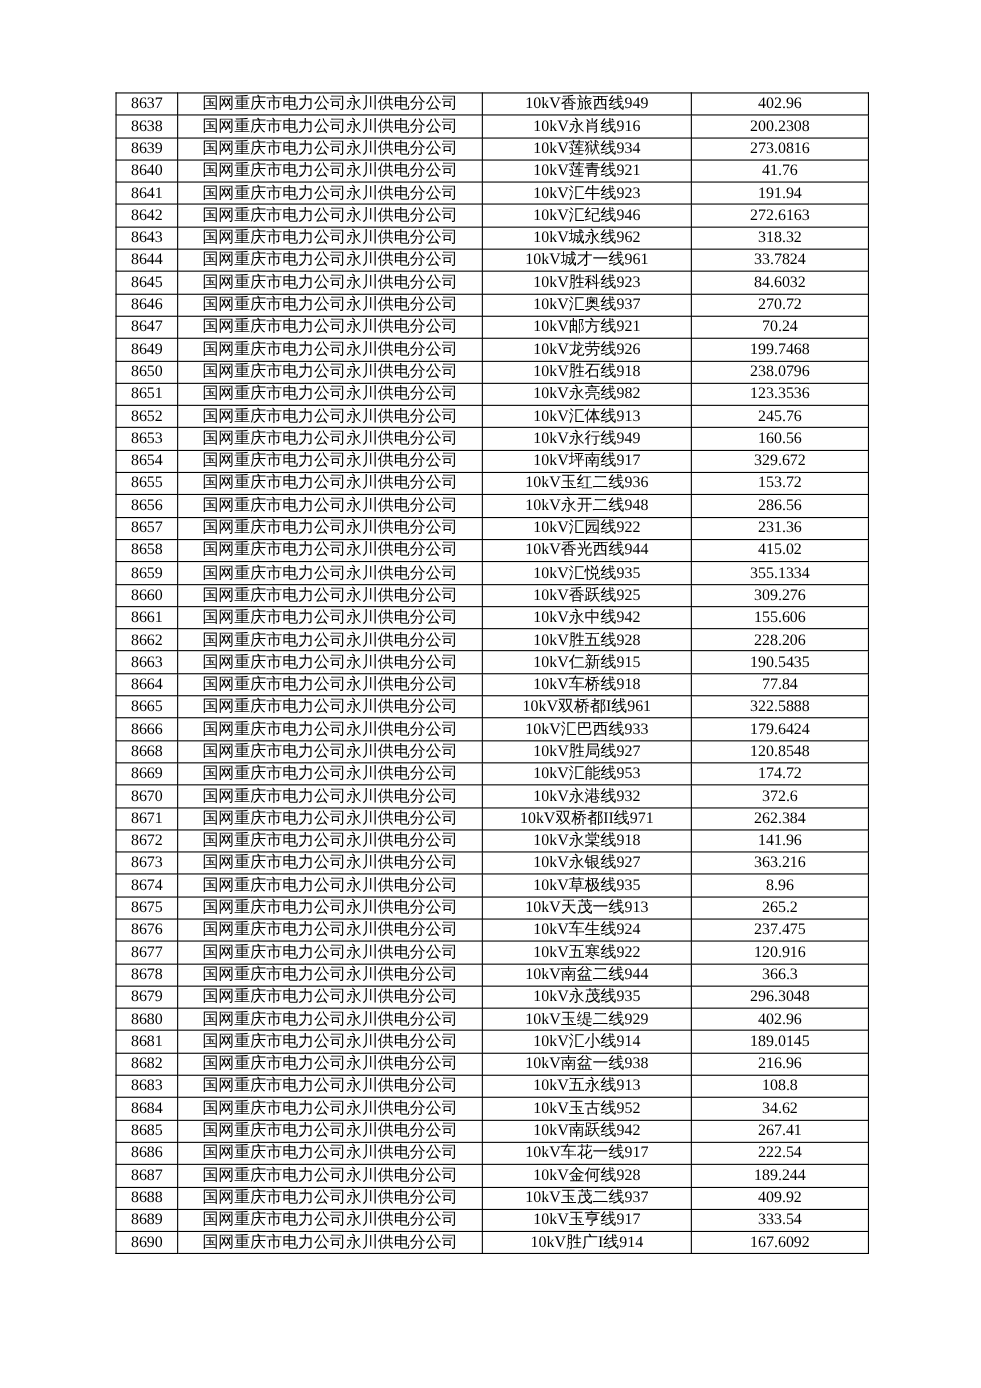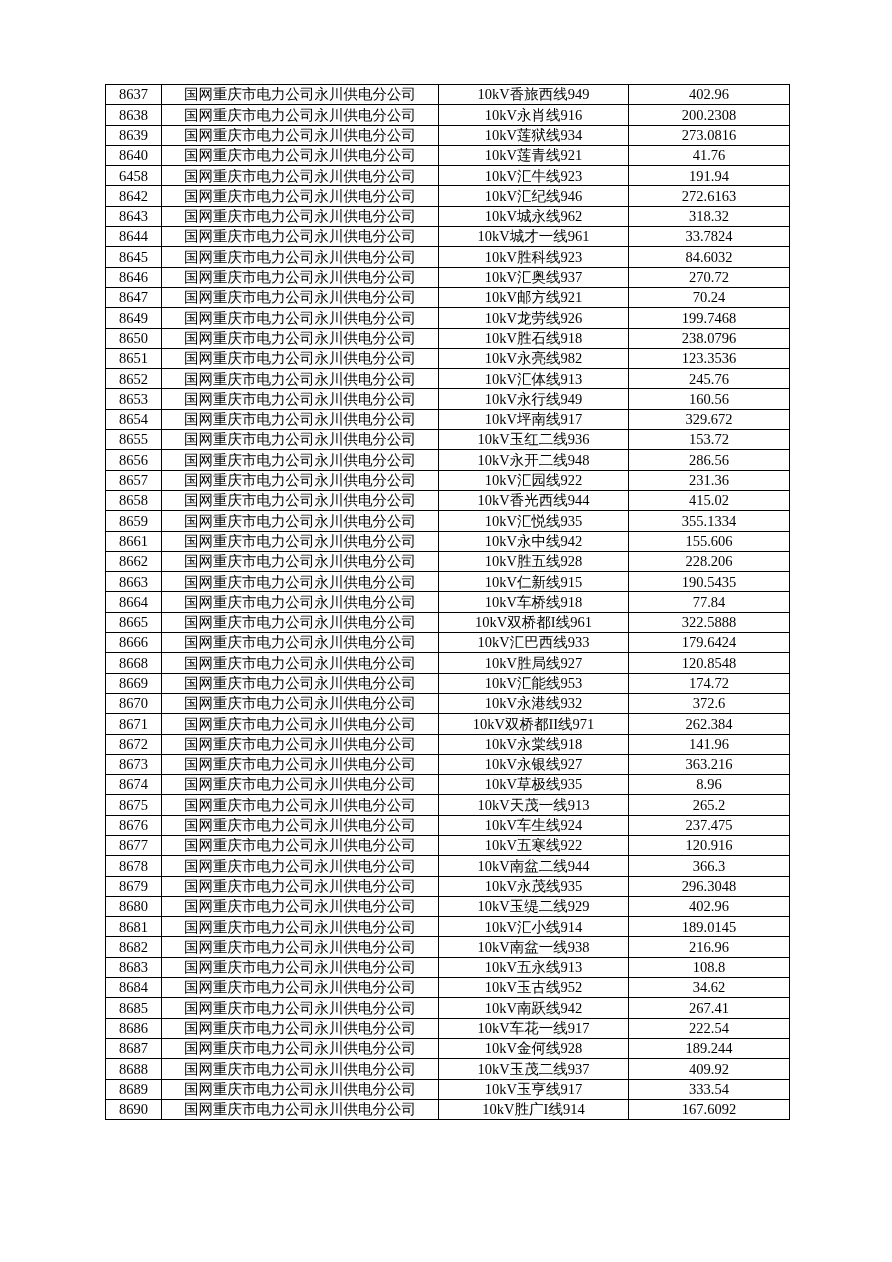--- a/index.html
+++ b/index.html
@@ -73,21 +73,21 @@
           <td>10kV莲狱线934</td>
           <td>273.0816</td>
         </tr>
         <tr>
           <td>8640</td>
           <td>国网重庆市电力公司永川供电分公司</td>
           <td>10kV莲青线921</td>
           <td>41.76</td>
         </tr>
         <tr>
-          <td>6458</td>
+          <td>8641</td>
           <td>国网重庆市电力公司永川供电分公司</td>
           <td>10kV汇牛线923</td>
           <td>191.94</td>
         </tr>
         <tr>
           <td>8642</td>
           <td>国网重庆市电力公司永川供电分公司</td>
           <td>10kV汇纪线946</td>
           <td>272.6163</td>
         </tr>
@@ -179,20 +179,26 @@
           <td>8658</td>
           <td>国网重庆市电力公司永川供电分公司</td>
           <td>10kV香光西线944</td>
           <td>415.02</td>
         </tr>
         <tr>
           <td>8659</td>
           <td>国网重庆市电力公司永川供电分公司</td>
           <td>10kV汇悦线935</td>
           <td>355.1334</td>
+        </tr>
+        <tr>
+          <td>8660</td>
+          <td>国网重庆市电力公司永川供电分公司</td>
+          <td>10kV香跃线925</td>
+          <td>309.276</td>
         </tr>
         <tr>
           <td>8661</td>
           <td>国网重庆市电力公司永川供电分公司</td>
           <td>10kV永中线942</td>
           <td>155.606</td>
         </tr>
         <tr>
           <td>8662</td>
           <td>国网重庆市电力公司永川供电分公司</td>

